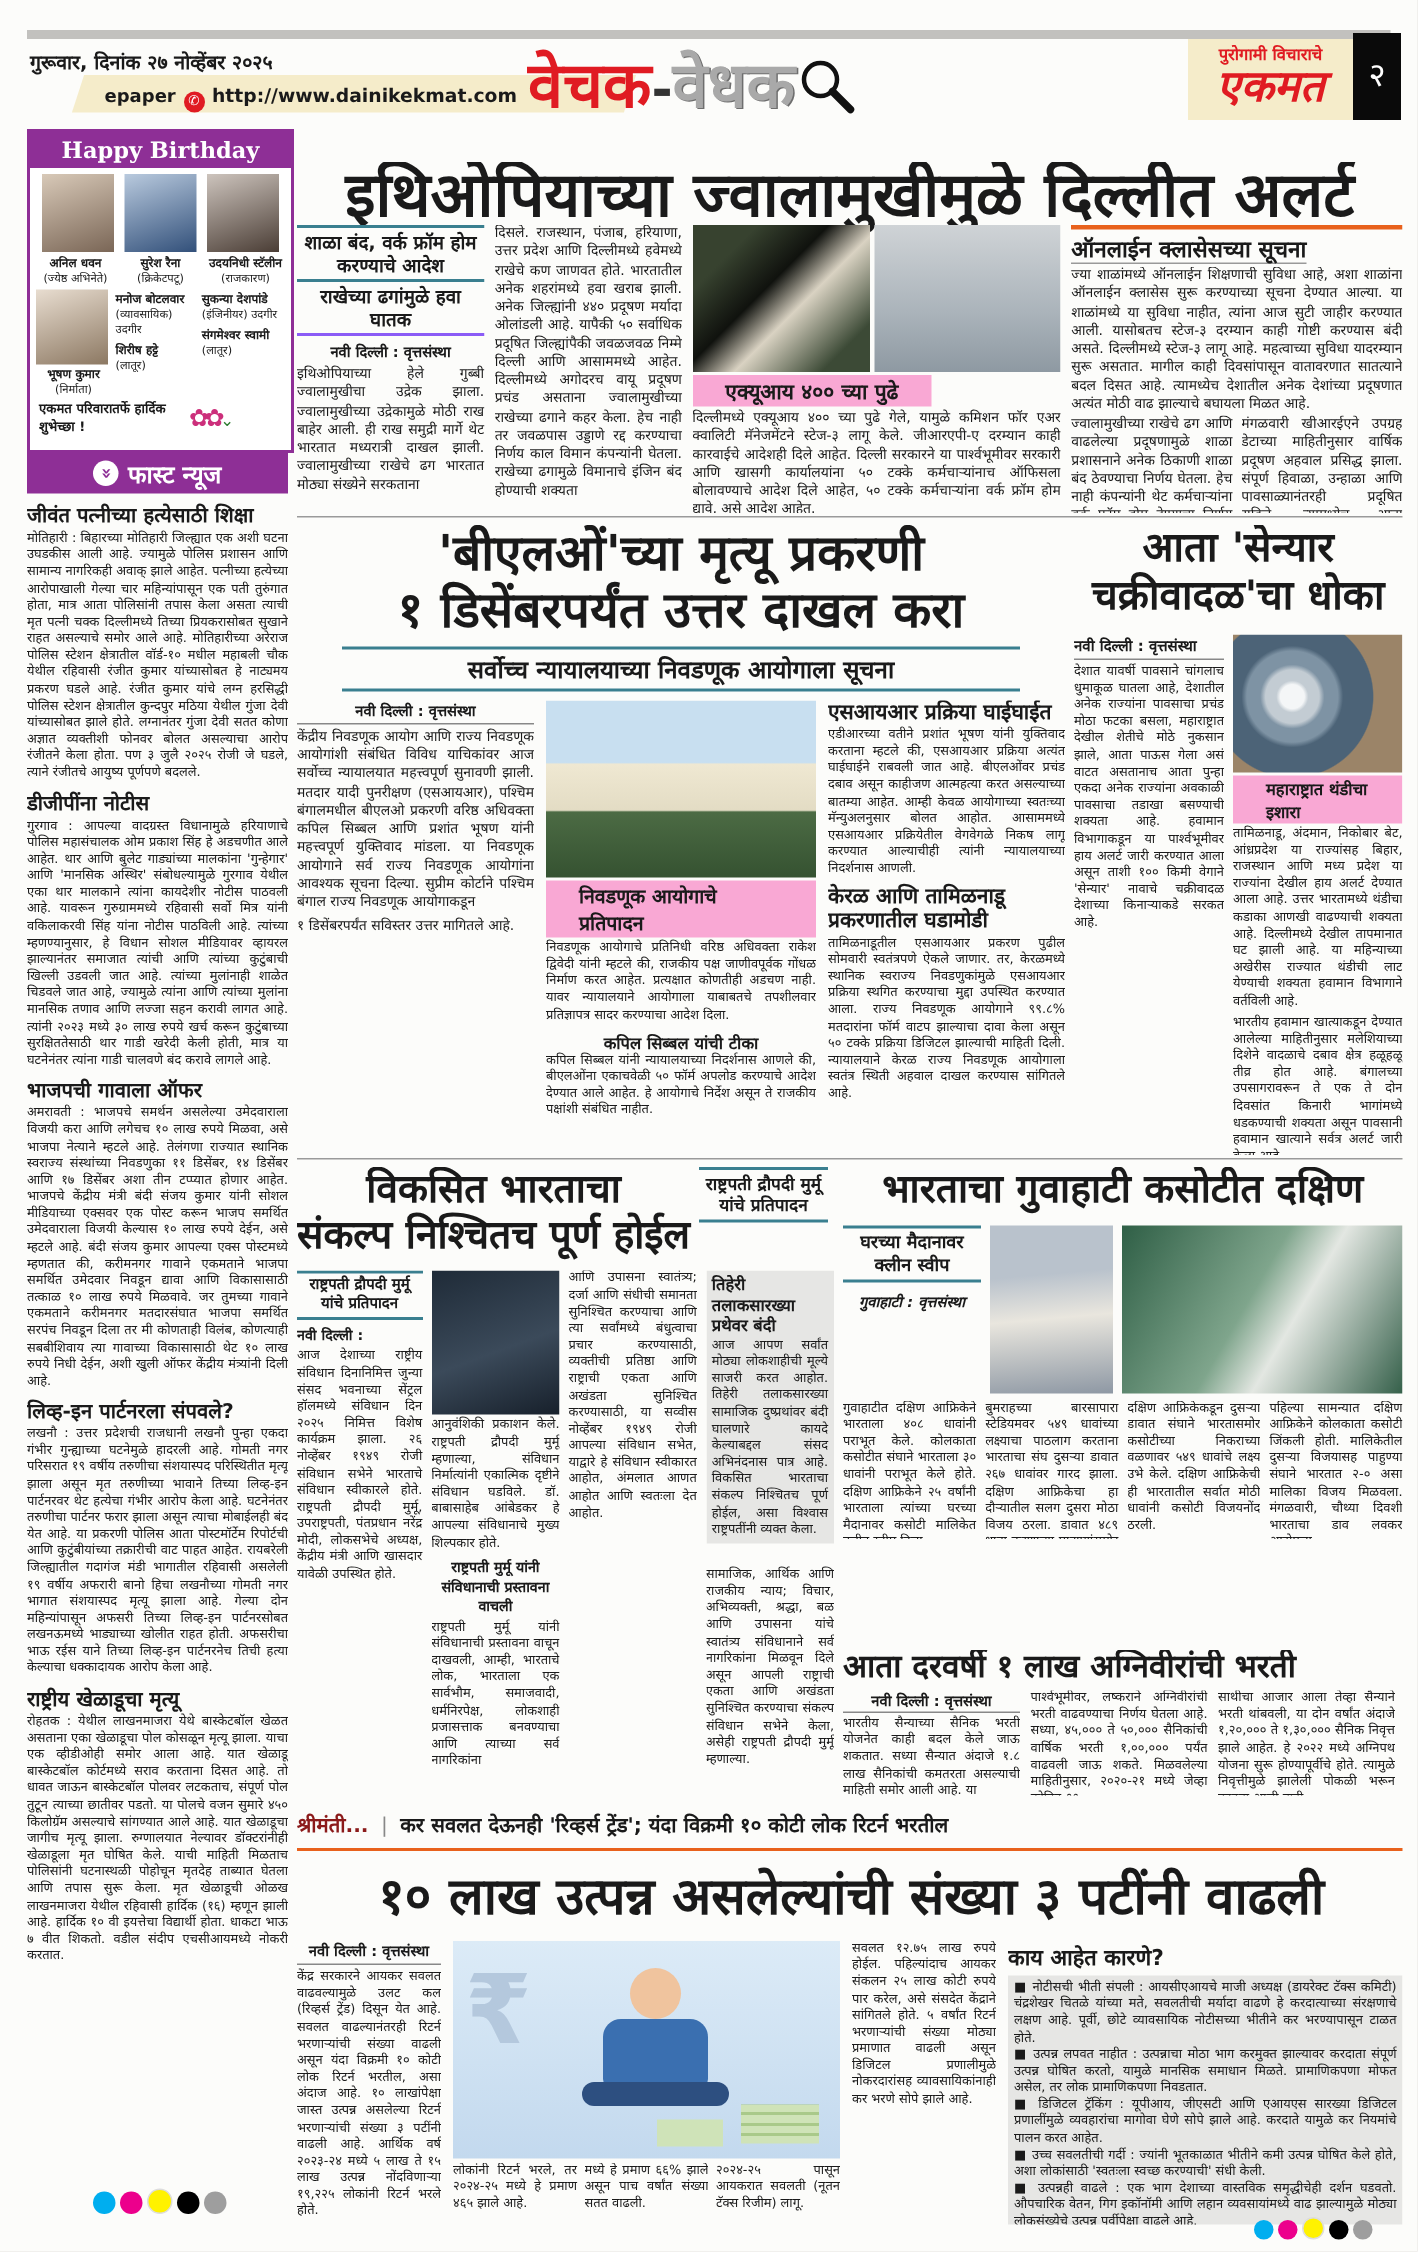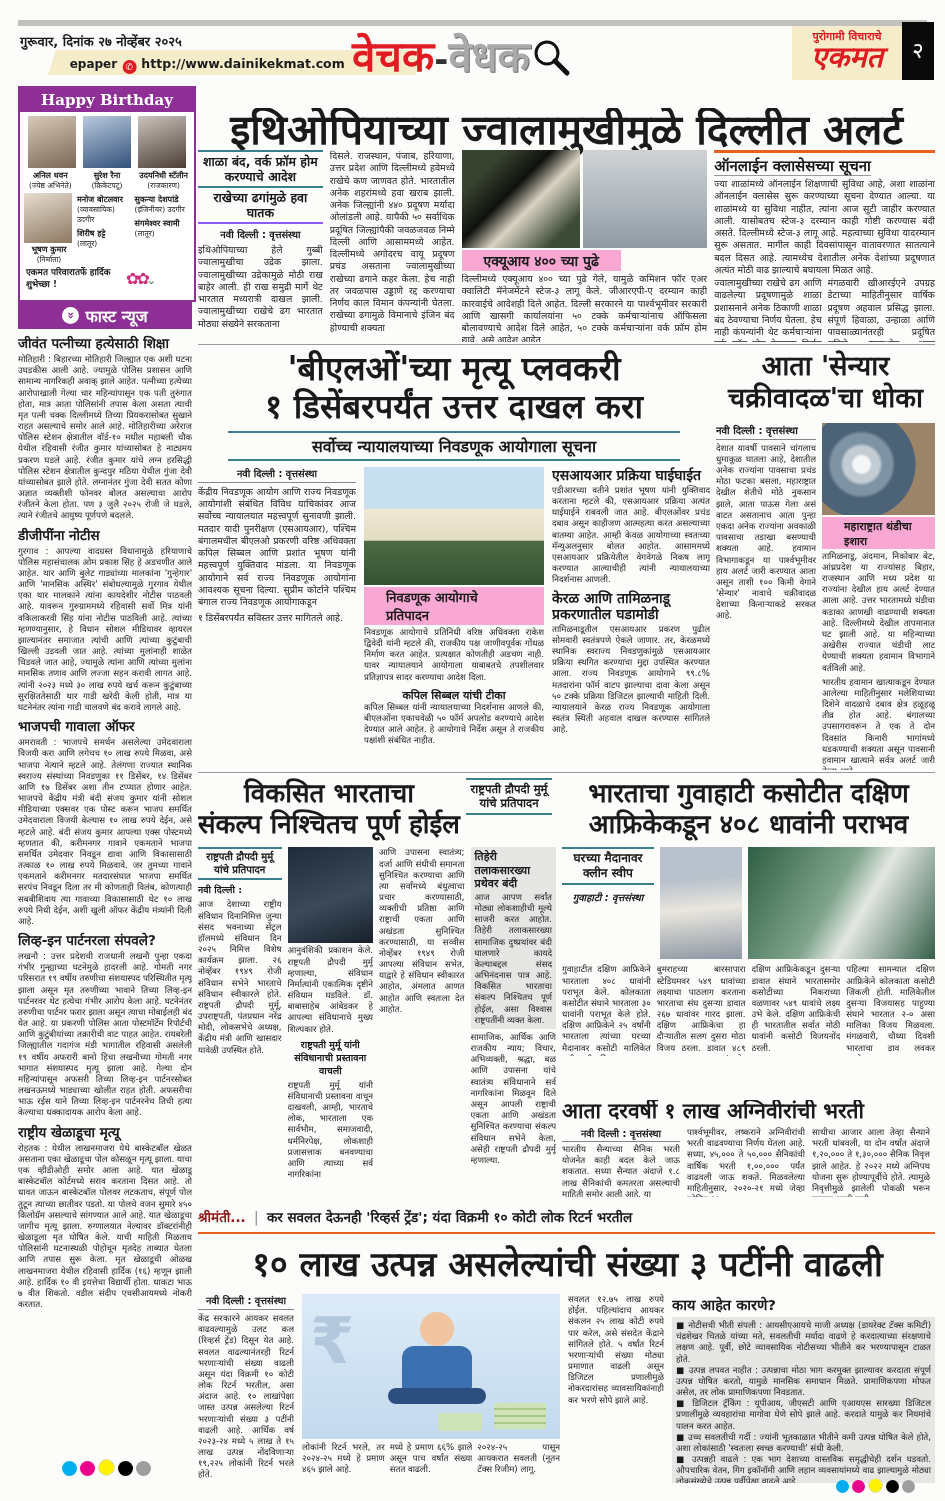--- a/index.html
+++ b/index.html
@@ -147,21 +147,21 @@
         <p class="body-txt jst clip" style="width:50%;height:72px;">ज्वालामुखीच्या राखेचे ढग आणि वाढलेल्या प्रदूषणामुळे शाळा प्रशासनाने अनेक ठिकाणी शाळा बंद ठेवण्याचा निर्णय घेतला. हेच नाही कंपन्यांनी थेट कर्मचाऱ्यांना वर्क फ्रॉम होम देण्याचा निर्णय घेतला.</p>
         <p class="body-txt jst clip" style="width:50%;height:72px;">मंगळवारी खीआरईएने उपग्रह डेटाच्या माहितीनुसार वार्षिक प्रदूषण अहवाल प्रसिद्ध झाला. संपूर्ण हिवाळा, उन्हाळा आणि पावसाळ्यानंतरही प्रदूषित राहिले. त्यामध्येच आता प्रदूषणात झपाट्याने वाढ झाली.</p>
       </div>
     </div>
   </div>
 
   <div class="abs rule" style="left:198px;top:344px;width:737px;height:1px;"></div>
 
   <div class="abs clip" style="left:198px;top:350px;width:512px;height:420px;">
     <h1 class="ctr b" style="font-size:33px;line-height:1.15;">
-      <span>'बीएलओं'च्या मृत्यू प्लवकरी</span><br><span>१ डिसेंबरपर्यंत उत्तर दाखल करा</span>
+      <span>'बीएलओं'च्या मृत्यू प्रकरणी</span><br><span>१ डिसेंबरपर्यंत उत्तर दाखल करा</span>
     </h1>
     <div class="ctr b teal-rules" style="font-size:16px;margin:5px 30px 6px;">सर्वोच्च न्यायालयाच्या निवडणूक आयोगाला सूचना</div>
     <div style="display:flex;gap:8px;height:300px;" class="clip">
       <div style="width:158px;" class="clip">
         <div class="dateline" style="margin-bottom:3px;border-bottom:1px solid #888;padding-bottom:2px;">नवी दिल्ली : वृत्तसंस्था</div>
         <p class="body-txt jst">केंद्रीय निवडणूक आयोग आणि राज्य निवडणूक आयोगांशी संबंधित विविध याचिकांवर आज सर्वोच्च न्यायालयात महत्त्वपूर्ण सुनावणी झाली. मतदार यादी पुनरीक्षण (एसआयआर), पश्चिम बंगालमधील बीएलओ प्रकरणी वरिष्ठ अधिवक्ता कपिल सिब्बल आणि प्रशांत भूषण यांनी महत्त्वपूर्ण युक्तिवाद मांडला. या निवडणूक आयोगाने सर्व राज्य निवडणूक आयोगांना आवश्यक सूचना दिल्या. सुप्रीम कोर्टाने पश्चिम बंगाल राज्य निवडणूक आयोगाकडून</p>
         <p class="body-txt jst" style="margin-top:3px;">१ डिसेंबरपर्यंत सविस्तर उत्तर मागितले आहे.</p>
       </div>
       <div style="width:180px;" class="clip">
         <div class="photo" style="width:100%;height:118px;background:linear-gradient(180deg,#c8dff0 35%,#efe8d2 36%,#e3dcc4 62%,#4c6b44 63%,#355231);"></div>
@@ -219,28 +219,28 @@
         <p class="small-txt jst">राष्ट्रपती मुर्मू यांनी संविधानाची प्रस्तावना वाचून दाखवली, आम्ही, भारताचे लोक, भारताला एक सार्वभौम, समाजवादी, धर्मनिरपेक्ष, लोकशाही प्रजासत्ताक बनवण्याचा आणि त्याच्या सर्व नागरिकांना</p>
       </div>
       <div style="width:86px;" class="clip">
         <p class="small-txt jst">आणि उपासना स्वातंत्र्य; दर्जा आणि संधीची समानता सुनिश्चित करण्याचा आणि त्या सर्वांमध्ये बंधुत्वाचा प्रचार करण्यासाठी, व्यक्तीची प्रतिष्ठा आणि राष्ट्राची एकता आणि अखंडता सुनिश्चित करण्यासाठी, या सव्वीस नोव्हेंबर १९४९ रोजी आपल्या संविधान सभेत, याद्वारे हे संविधान स्वीकारत आहोत, अंमलात आणत आहोत आणि स्वतःला देत आहोत.</p>
       </div>
       <div style="width:86px;" class="clip">
         <div class="gbox">
           <div class="b" style="font-size:11px;line-height:1.2;">तिहेरी तलाकसारख्या प्रथेवर बंदी</div>
           <p class="small-txt jst" style="margin-top:2px;">आज आपण सर्वांत मोठ्या लोकशाहीची मूल्ये साजरी करत आहोत. तिहेरी तलाकसारख्या सामाजिक दुष्प्रथांवर बंदी घालणारे कायदे केल्याबद्दल संसद अभिनंदनास पात्र आहे. विकसित भारताचा संकल्प निश्चितच पूर्ण होईल, असा विश्वास राष्ट्रपतींनी व्यक्त केला.</p>
         </div>
-        <p class="small-txt jst" style="margin-top:3px;">सामाजिक, आर्थिक आणि राजकीय न्याय; विचार, अभिव्यक्ती, श्रद्धा, बळ आणि उपासना यांचे स्वातंत्र्य संविधानाने सर्व नागरिकांना मिळवून दिले असून आपली राष्ट्राची एकता आणि अखंडता सुनिश्चित करण्याचा संकल्प संविधान सभेने केला, असेही राष्ट्रपती द्रौपदी मुर्मू म्हणाल्या.</p>
+        <p class="small-txt jst" style="margin-top:16px;">सामाजिक, आर्थिक आणि राजकीय न्याय; विचार, अभिव्यक्ती, श्रद्धा, बळ आणि उपासना यांचे स्वातंत्र्य संविधानाने सर्व नागरिकांना मिळवून दिले असून आपली राष्ट्राची एकता आणि अखंडता सुनिश्चित करण्याचा संकल्प संविधान सभेने केला, असेही राष्ट्रपती द्रौपदी मुर्मू म्हणाल्या.</p>
       </div>
     </div>
   </div>
 
   <div class="abs clip" style="left:562px;top:778px;width:373px;height:318px;">
     <h1 class="ctr b" style="font-size:26px;line-height:1.18;">
-      <span>भारताचा गुवाहाटी कसोटीत दक्षिण</span><br><span>आफ्रिकेकडून ४०८ धावांनी पराभव</span>
+      <span>भारताचा गुवाहाटी कसोटीत दक्षिण</span><br>
     </h1>
     <div style="display:flex;gap:6px;margin-top:8px;">
       <div style="width:92px;">
         <div class="ctr b teal-rules" style="font-size:12px;line-height:1.25;">घरच्या मैदानावर क्लीन स्वीप</div>
         <div class="dateline" style="margin-top:6px;font-style:italic;">गुवाहाटी : वृत्तसंस्था</div>
       </div>
       <div class="photo" style="width:82px;height:112px;background:linear-gradient(175deg,#b9c2cc 30%,#e9e6de 55%,#8e98a4);"></div>
       <div class="photo" style="flex:1;height:112px;background:linear-gradient(120deg,#2f5f46,#7fa58c 45%,#e3e7e2 60%,#35604a);"></div>
     </div>
     <div style="display:flex;gap:6px;margin-top:5px;height:92px;" class="clip">

